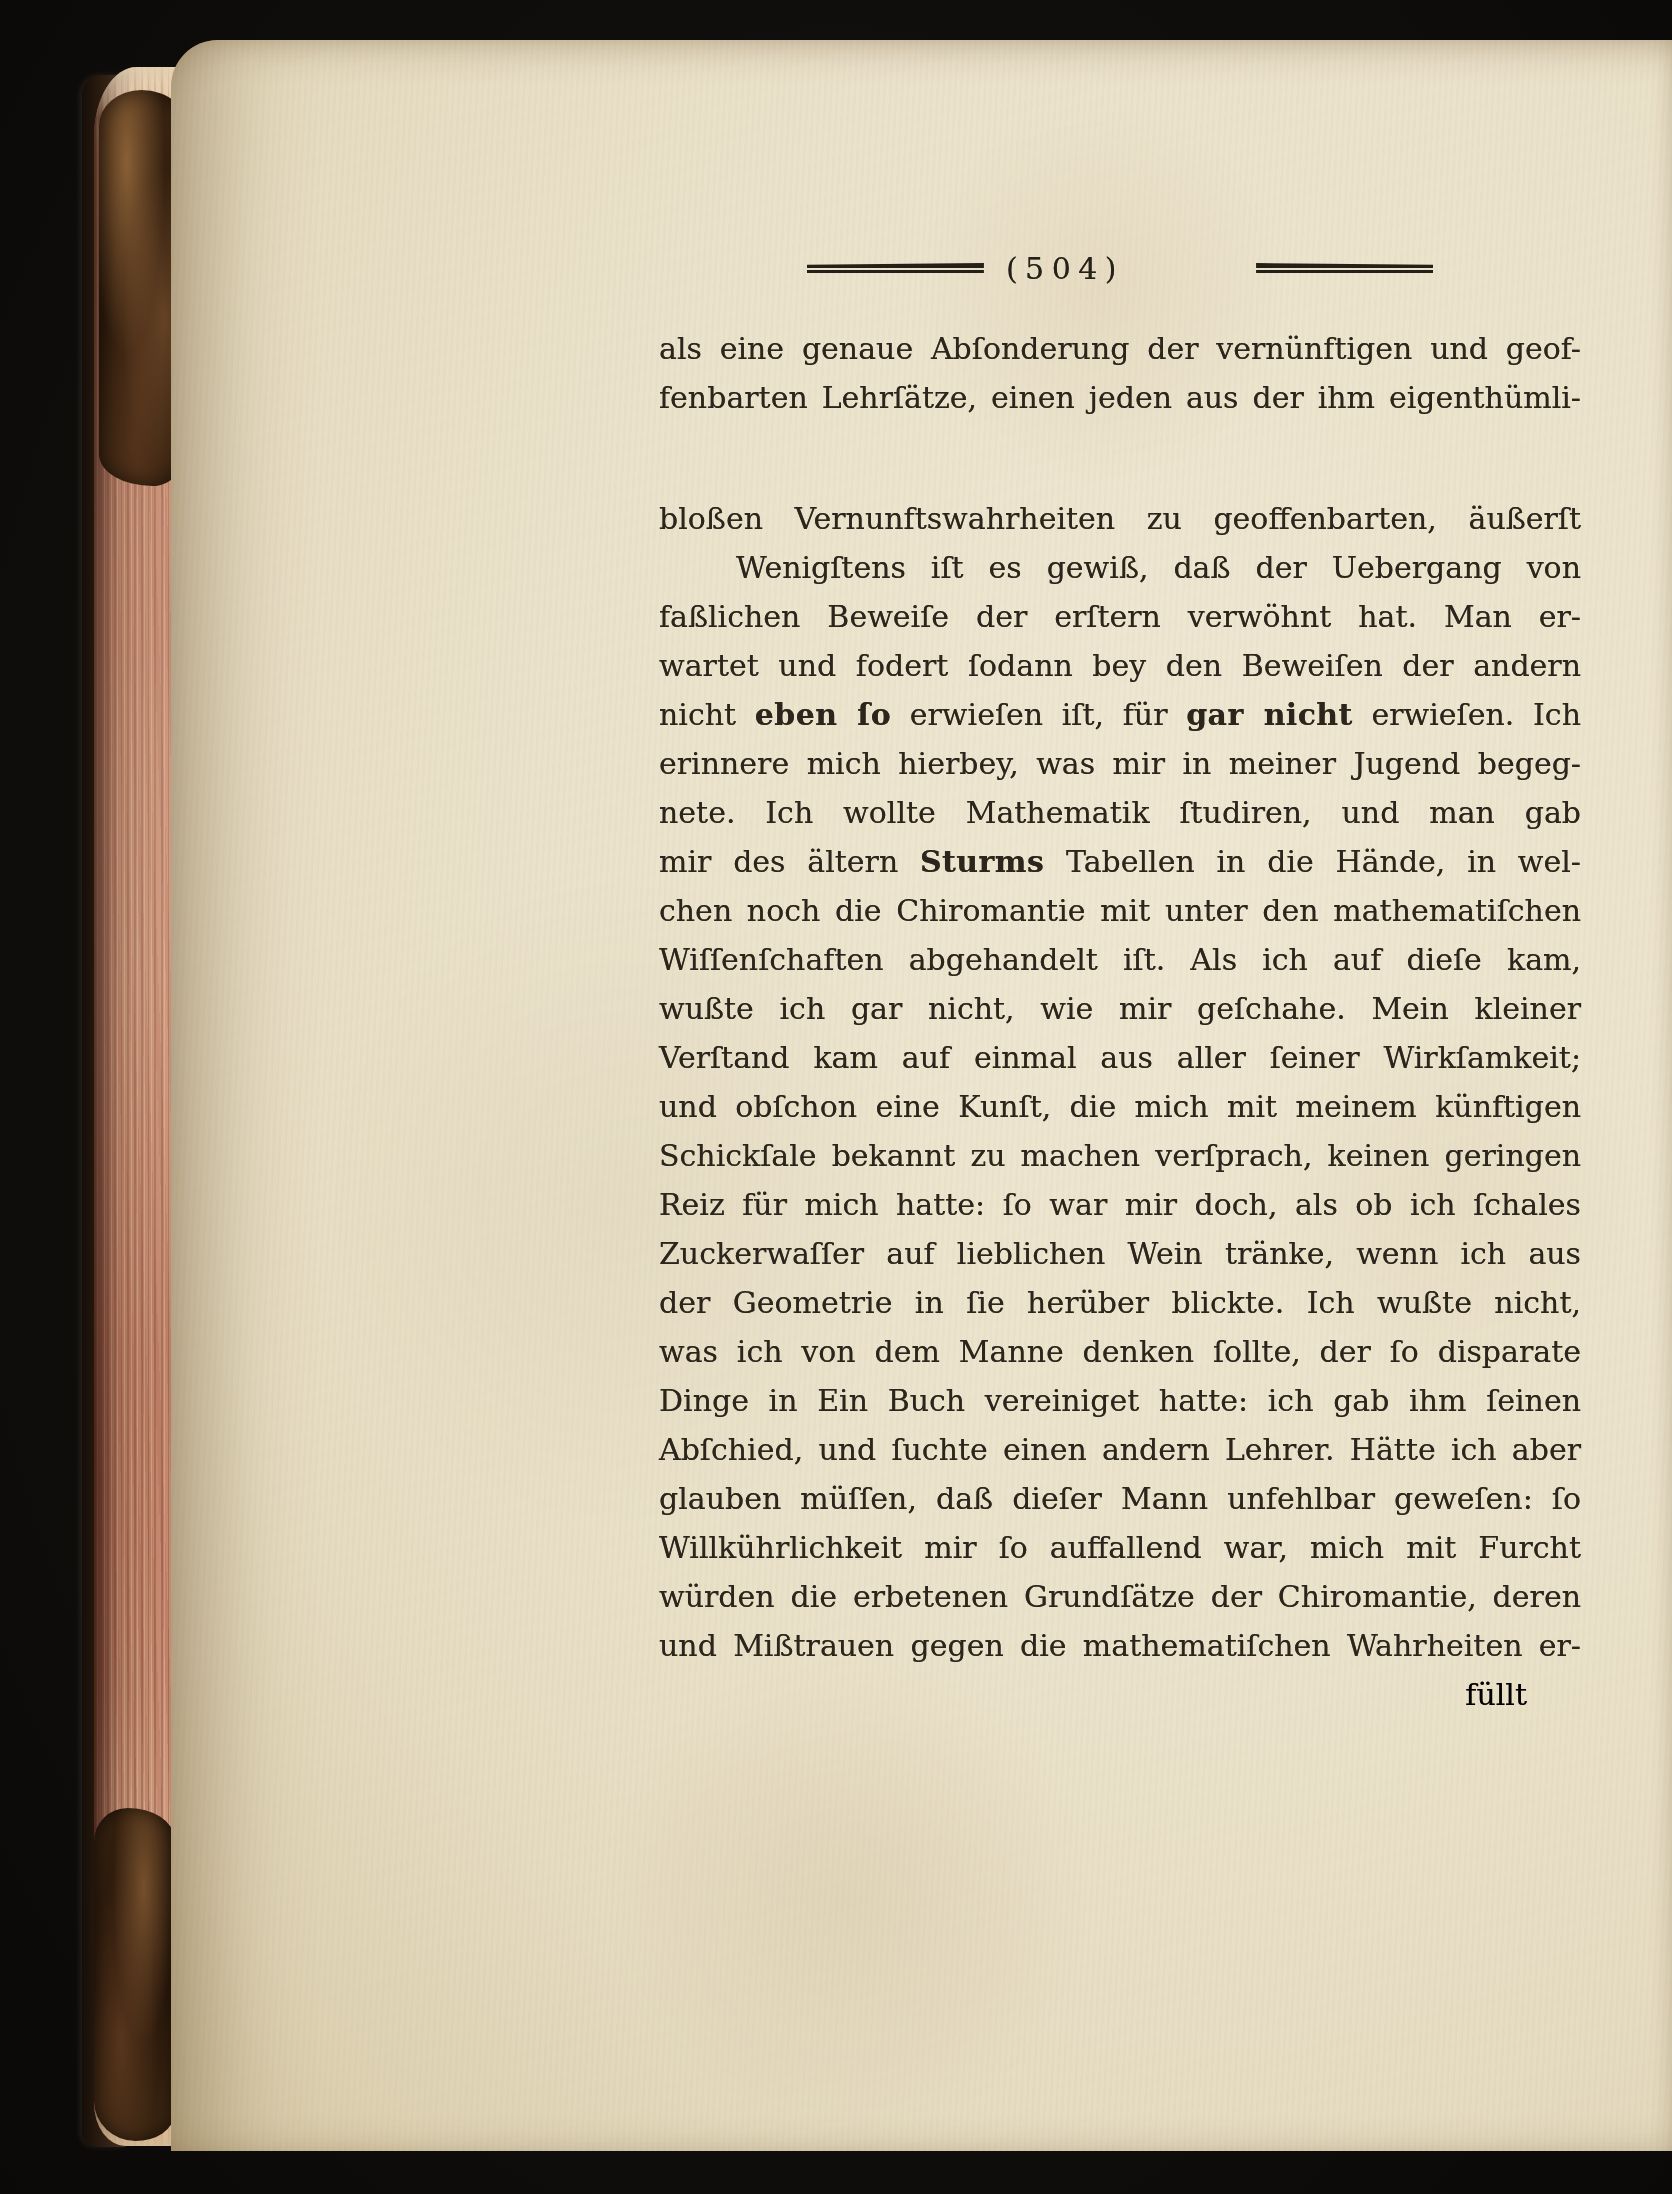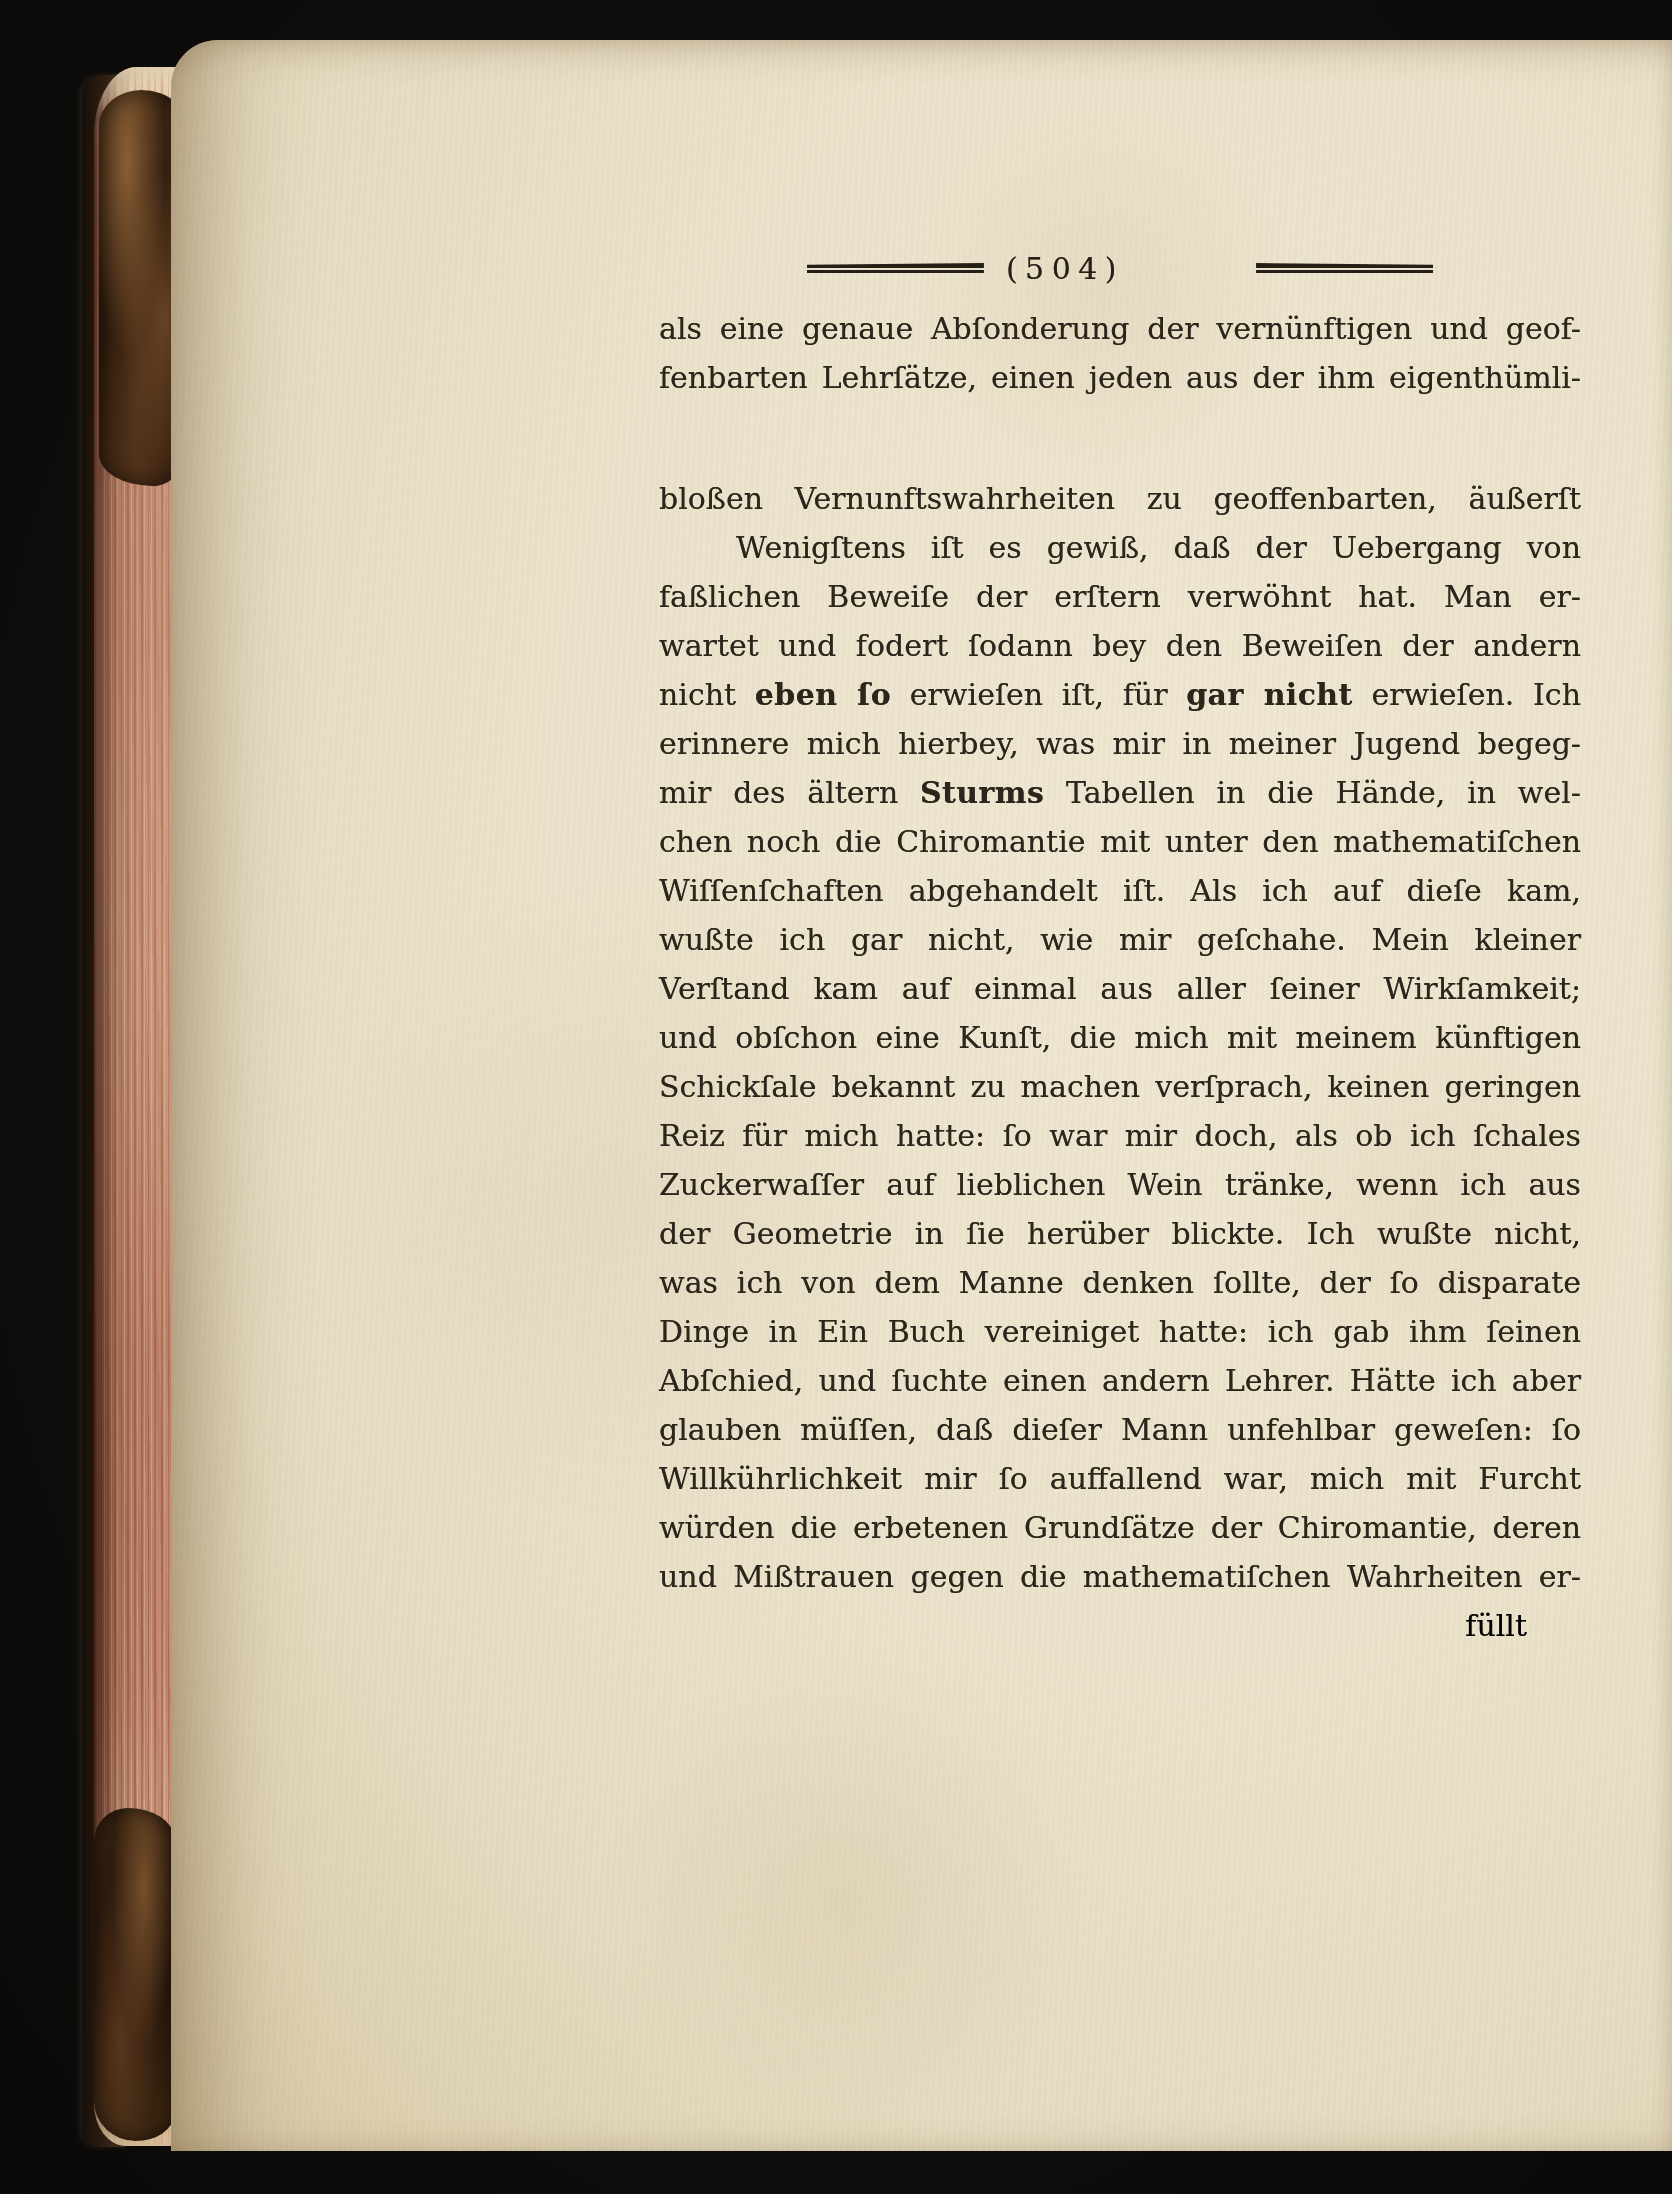--- a/index.html
+++ b/index.html
@@ -148,21 +148,21 @@
     z-index: 5;
     color: #2b251c;
     text-shadow: 0 0 0.4px rgba(43, 37, 28, 0.65);
   }
 
   .header {
     display: flex;
     align-items: center;
     justify-content: center;
     height: 35px;
-    margin-bottom: 18px;
+    margin-bottom: 38px;
   }
   .rule {
     width: 177px;
     height: 11px;
     background: linear-gradient(180deg,
       #241f17 0px, #241f17 5px,
       rgba(0,0,0,0) 5px, rgba(0,0,0,0) 7.5px,
       #241f17 7.5px, #241f17 10px,
       rgba(0,0,0,0) 10px);
     clip-path: polygon(0 15%, 100% 0, 100% 100%, 0 90%);
@@ -221,20 +221,21 @@
           <div class="line"><span>als eine genaue Abſonderung der vernünftigen und geof-</span></div>
           <div class="line"><span>fenbarten Lehrſätze, einen jeden aus der ihm eigenthümli-</span></div>
         </div>
         <div class="para">
           <div class="line"><span>bloßen Vernunftswahrheiten zu geoffenbarten, äußerſt</span></div>
           <div class="line indent"><span>Wenigſtens iſt es gewiß, daß der Uebergang von</span></div>
           <div class="line"><span>faßlichen Beweiſe der erſtern verwöhnt hat. Man er-</span></div>
           <div class="line"><span>wartet und fodert ſodann bey den Beweiſen der andern</span></div>
           <div class="line"><span>nicht </span><b>eben ſo</b><span> erwieſen iſt, für </span><b>gar nicht</b><span> erwieſen. Ich</span></div>
           <div class="line"><span>erinnere mich hierbey, was mir in meiner Jugend begeg-</span></div>
+          <div class="line"><span>nete. Ich wollte Mathematik ſtudiren, und man gab</span></div>
           <div class="line"><span>mir des ältern </span><b>Sturms</b><span> Tabellen in die Hände, in wel-</span></div>
           <div class="line"><span>chen noch die Chiromantie mit unter den mathematiſchen</span></div>
           <div class="line"><span>Wiſſenſchaften abgehandelt iſt. Als ich auf dieſe kam,</span></div>
           <div class="line"><span>wußte ich gar nicht, wie mir geſchahe. Mein kleiner</span></div>
           <div class="line"><span>Verſtand kam auf einmal aus aller ſeiner Wirkſamkeit;</span></div>
           <div class="line"><span>und obſchon eine Kunſt, die mich mit meinem künftigen</span></div>
           <div class="line"><span>Schickſale bekannt zu machen verſprach, keinen geringen</span></div>
           <div class="line"><span>Reiz für mich hatte: ſo war mir doch, als ob ich ſchales</span></div>
           <div class="line"><span>Zuckerwaſſer auf lieblichen Wein tränke, wenn ich aus</span></div>
           <div class="line"><span>der Geometrie in ſie herüber blickte. Ich wußte nicht,</span></div>

